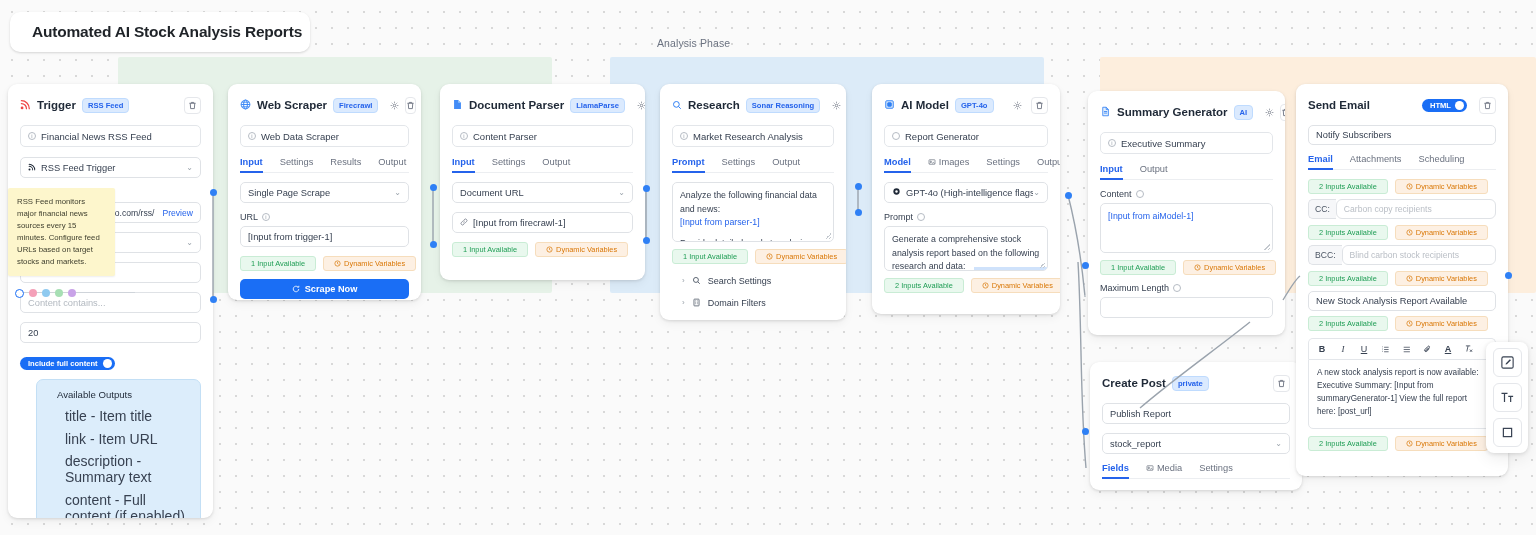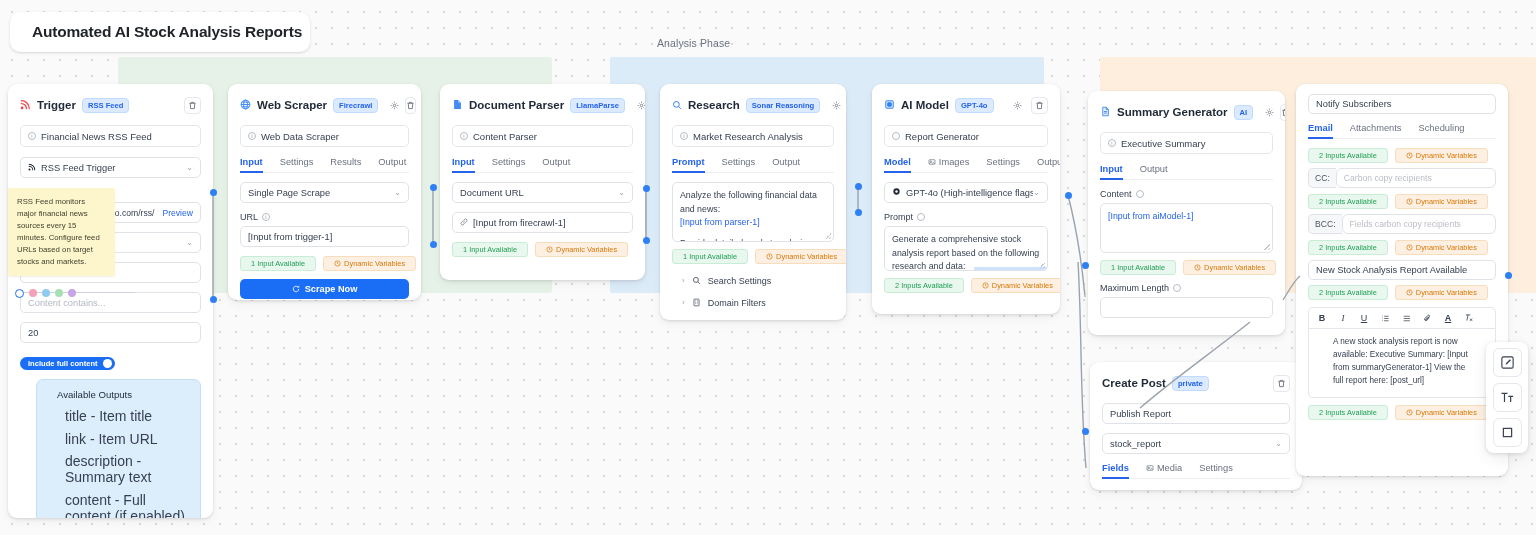--- a/index.html
+++ b/index.html
@@ -170,21 +170,21 @@
   .emailrow .val.ph { color:#b9bec5;border-radius:6px; }
 
   .rte-toolbar {
     display:flex; align-items:center; gap:11px; padding: 5px 8px;
     border:1px solid #e3e6ea; border-bottom:none; border-radius:5px 5px 0 0; background:#fff;
     font-size:9px; color:#374151;
   }
   .rte-toolbar .ti { display:flex; align-items:center; justify-content:center; width:10px; }
   .rte-body {
     border:1px solid #e3e6ea; border-radius:0 0 5px 5px; background:#fff;
-    padding:6px 24px; font-size:8.2px; color:#374151; line-height:1.6; height: 70px;
+    padding:6px 8px; font-size:8.2px; color:#374151; line-height:1.6; height: 70px;
   }
 
   
   .float-toolbar {
     position:absolute; right: 8px; top: 342px; width: 42px;
     background:#fff; border-radius: 8px; padding: 6px 5px;
     box-shadow: 0 1px 4px rgba(0,0,0,.12), 0 6px 16px rgba(0,0,0,.07);
     display:flex; flex-direction:column; gap: 6px; align-items:center;
   }
   .float-toolbar .fbtn {
@@ -687,20 +687,33 @@
             <path d="M3 11l3.4-3 2.6 2.3 2-1.6L13 11.5"></path>
           </svg>
         <span>Media</span>
       </span>
       <span class="tab">Settings</span>
     </div>
 
   </div>
 
   <div class="card" style="left:1296px; top:84px; width:212px; height:392px;">
+    <div class="card-head">
+      <span class="card-title">Send Email</span>
+      <span class="head-spacer"></span>
+      <span class="html-toggle">
+        <span>HTML</span>
+        <span class="toggle-knob"></span>
+      </span>
+      <span class="hbtn boxed" style="margin-left:6px;">
+        <svg viewBox="0 0 16 16" fill="none" stroke="currentColor" stroke-width="1.6">
+            <path d="M2.5 4h11M6 4V2.5h4V4M4 4l.7 9.5h6.6L12 4"></path>
+          </svg>
+      </span>
+    </div>
 
     <div class="textinput" style="height:20px;">Notify Subscribers</div>
 
     <div class="tabs">
       <span class="tab active">Email</span>
       <span class="tab">Attachments</span>
       <span class="tab">Scheduling</span>
     </div>
 
     <div class="badges" style="margin-bottom:5px;">
@@ -724,21 +737,21 @@
         <svg viewBox="0 0 16 16" width="7" height="7" fill="none" stroke="currentColor" stroke-width="1.6">
             <circle cx="8" cy="8" r="6"></circle>
             <path d="M8 4.5V8l2.2 1.6"></path>
           </svg>
         <span>Dynamic Variables</span>
       </span>
     </div>
 
     <div class="emailrow">
       <span class="lbl">BCC:</span>
-      <span class="val ph">Fields carbon copy recipients</span>
+      <span class="val ph">Blind carbon stock recipients</span>
     </div>
     <div class="badges" style="margin-bottom:5px;">
       <span class="badge badge-green">2 Inputs Available</span>
       <span class="badge badge-orange">
         <svg viewBox="0 0 16 16" width="7" height="7" fill="none" stroke="currentColor" stroke-width="1.6">
             <circle cx="8" cy="8" r="6"></circle>
             <path d="M8 4.5V8l2.2 1.6"></path>
           </svg>
         <span>Dynamic Variables</span>
       </span>

